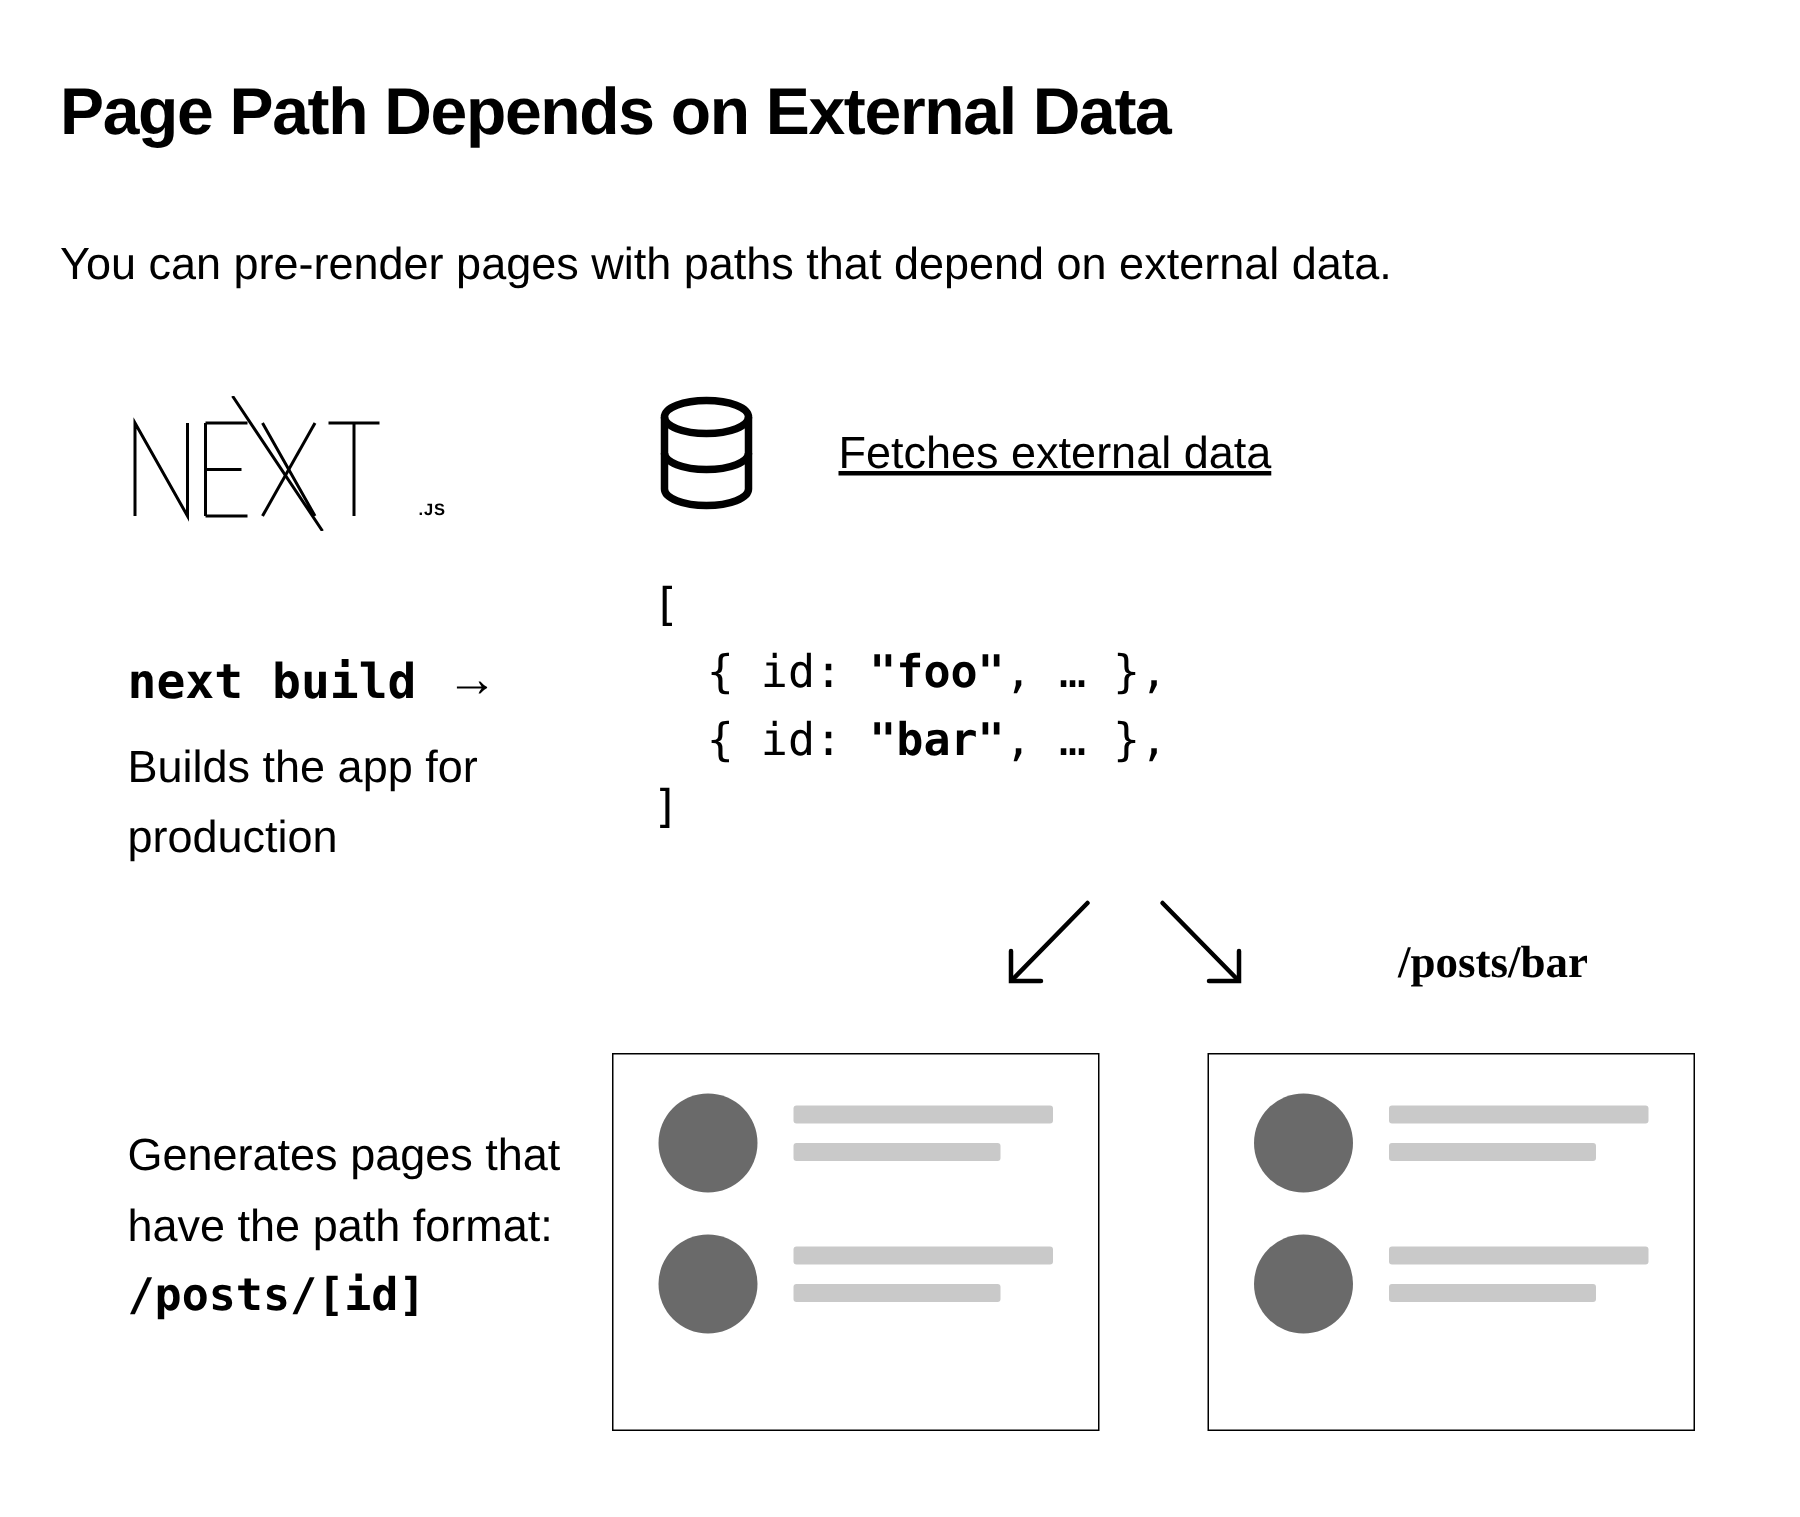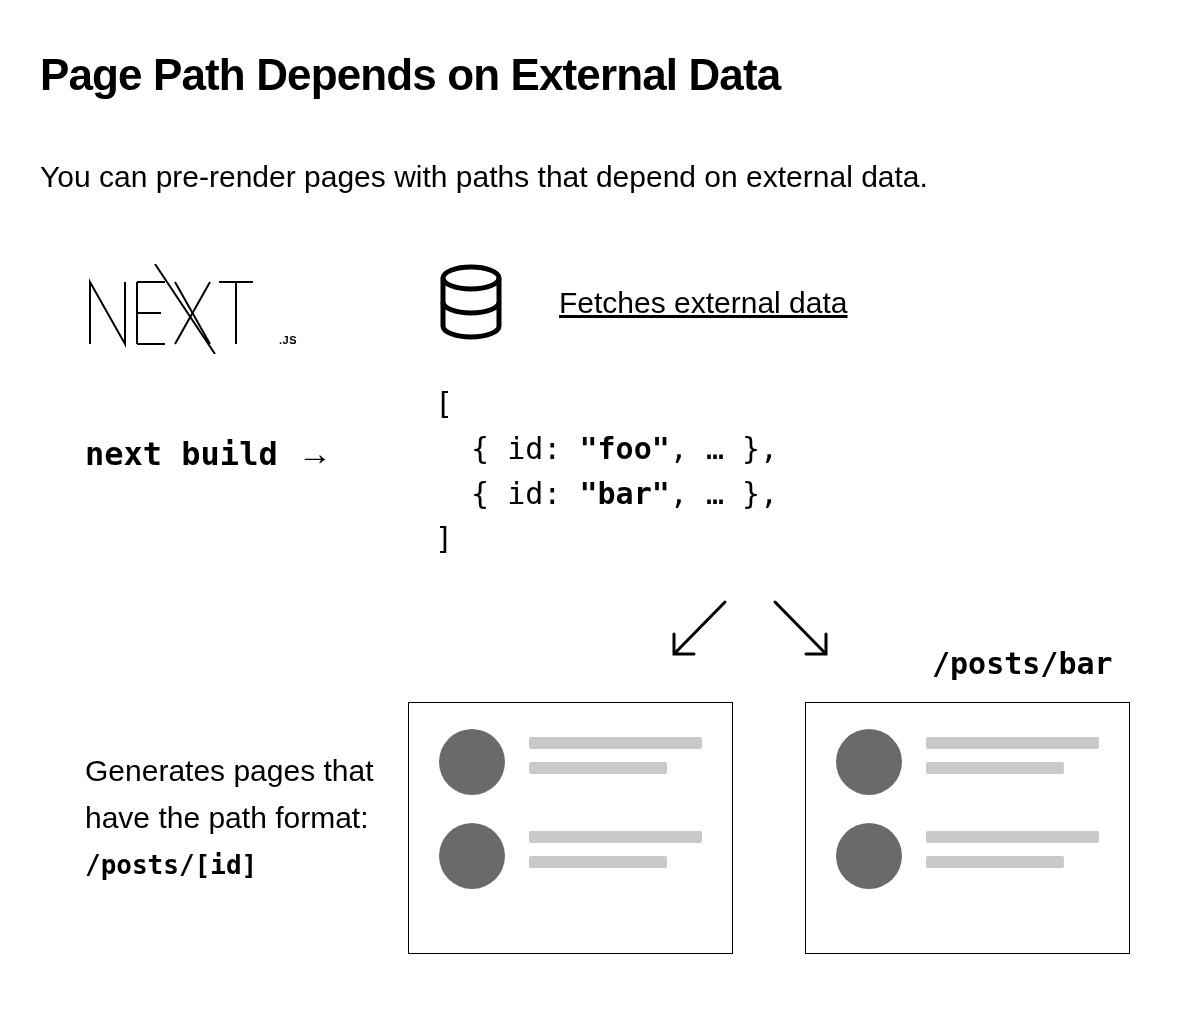--- a/index.html
+++ b/index.html
@@ -81,21 +81,21 @@
     left: 45px;
     top: 460px;
     font-size: 30px;
     line-height: 1.55;
     width: 300px;
     margin-top: 24px;
   }
   .path-format {
     font-family: ui-monospace, SFMono-Regular, Menlo, Monaco, monospace;
     font-weight: 800;
-    font-size: 26px;
+    font-size: 30px;
   }
 
   
   .db-row {
     position: absolute;
     left: 395px;
     top: 0px;
     display: flex;
     align-items: center;
     gap: 52px;
@@ -122,21 +122,21 @@
   }
   .split-arrows svg { display:block; }
 
   .path-label {
     font-family: ui-monospace, SFMono-Regular, Menlo, Monaco, monospace;
     font-size: 30px;
     font-weight: 800;
     position: absolute;
   }
   .path-left { left: 368px; top: 382px; }
-  .path-right { left: 892px; top: 382px; }
+  .path-right { left: 892px; top: 361px; font-family: Liberation Serif, serif; }
 
   .page-box {
     position: absolute;
     top: 438px;
     width: 325px;
     height: 252px;
     border: 1.5px solid #000;
     padding: 26px 30px;
   }
   .page-left  { left: 368px; }
@@ -183,20 +183,21 @@
         <path d="M134 18 L168 18 M151 18 L151 80" fill="none" stroke="#000" stroke-width="2"></path>
       </svg>
       <span class="nextjs-sub">.JS</span>
     </div>
   </div>
 
   <div class="build-row">
     <span class="mono-bold">next build</span>
     <span class="arrow-right">→</span>
   </div>
+  <p class="build-desc">Builds the app for production</p>
 
   <div class="gen-desc">
     <span>Generates pages that have the path format:</span><br>
     <span class="path-format">/posts/[id]</span>
   </div>
 
   <div class="db-row">
     <span class="db-icon">
       <svg width="72" height="78" viewBox="0 0 72 78">
         <ellipse cx="36" cy="14" rx="28" ry="11" fill="none" stroke="#000" stroke-width="5"></ellipse>

